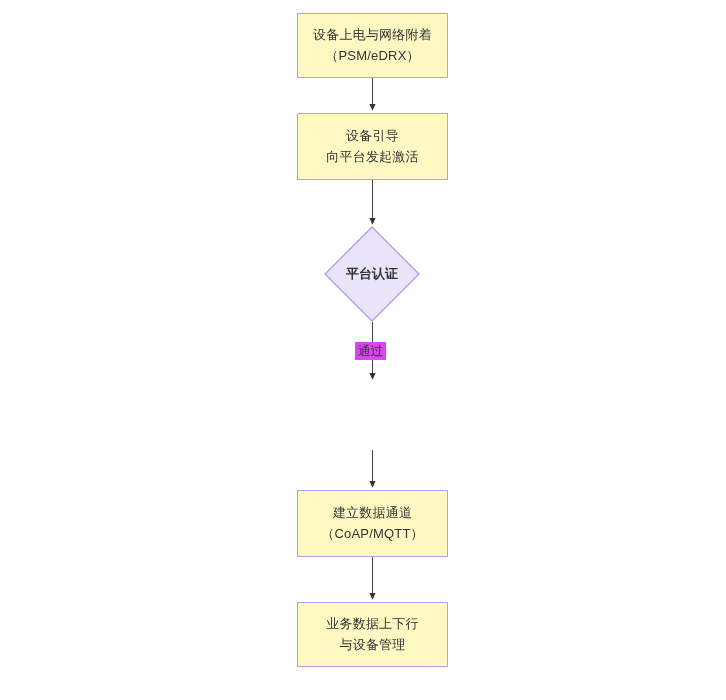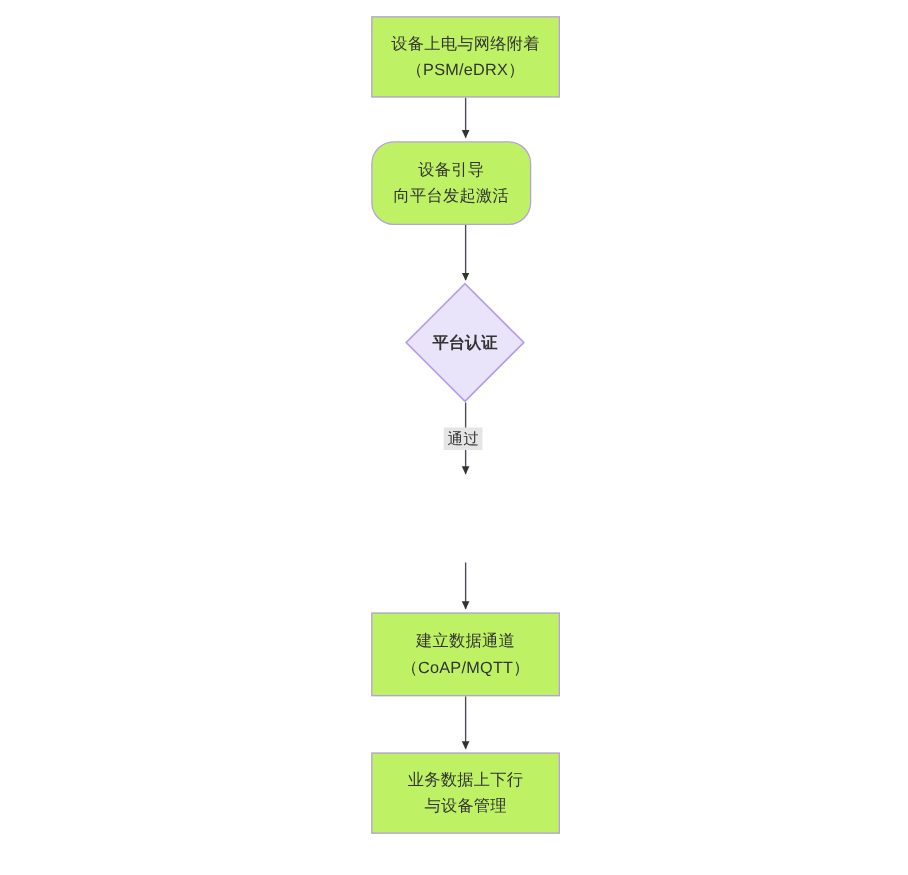--- a/index.html
+++ b/index.html
@@ -35,21 +35,21 @@
     display: flex;
     align-items: center;
     justify-content: center;
     text-align: center;
     color: #333333;
     font-size: 13px;
     line-height: 1.55;
     letter-spacing: 0.2px;
   }
   .node-process {
-    background: #bef264;
+    background: #fef9c3;
     border: 1.4px solid #b79ce6;
   }
   .node-label {
     white-space: pre-line;
     display: block;
   }
   .node-decision {
     position: absolute;
     width: 96px;
     height: 96px;
@@ -71,21 +71,21 @@
     display: flex;
     align-items: center;
     justify-content: center;
     color: #333333;
     font-size: 13px;
     text-align: center;
     font-weight: bold;
   }
   .edge-label {
     position: absolute;
-    background: #e5e5e5;
+    background: #d946ef;
     color: #333333;
     font-size: 12.5px;
     line-height: 1.3;
     padding: 1px 3px;
     white-space: nowrap;
   }
 </style>
 </head>
 <body>
 
@@ -107,21 +107,21 @@
     <line x1="372.5" y1="450" x2="372.5" y2="487" stroke="#4a4a55" stroke-width="1.1" marker-end="url(#arrowhead)"></line>
 
     <line x1="372.5" y1="557" x2="372.5" y2="599" stroke="#4a4a55" stroke-width="1.1" marker-end="url(#arrowhead)"></line>
   </svg>
 
   <div class="node node-process" style="left:297px; top:13px; width:151px; height:65px;">
     <span class="node-label">设备上电与网络附着
 （PSM/eDRX）</span>
   </div>
 
-  <div class="node node-process" style="left:297px; top:113px; width:128px; height:67px;border-radius:18px;">
+  <div class="node node-process" style="left:297px; top:113px; width:151px; height:67px;">
     <span class="node-label">设备引导
 向平台发起激活</span>
   </div>
 
   <div class="node-decision" style="left:324px; top:226px;">
     <svg class="diamond-shape" viewBox="0 0 96 96" xmlns="http://www.w3.org/2000/svg">
       <polygon points="48,1 95,48 48,95 1,48" fill="#e9e4fa" stroke="#b79ce6" stroke-width="1.4"></polygon>
     </svg>
     <div class="decision-text">平台认证</div>
   </div>

